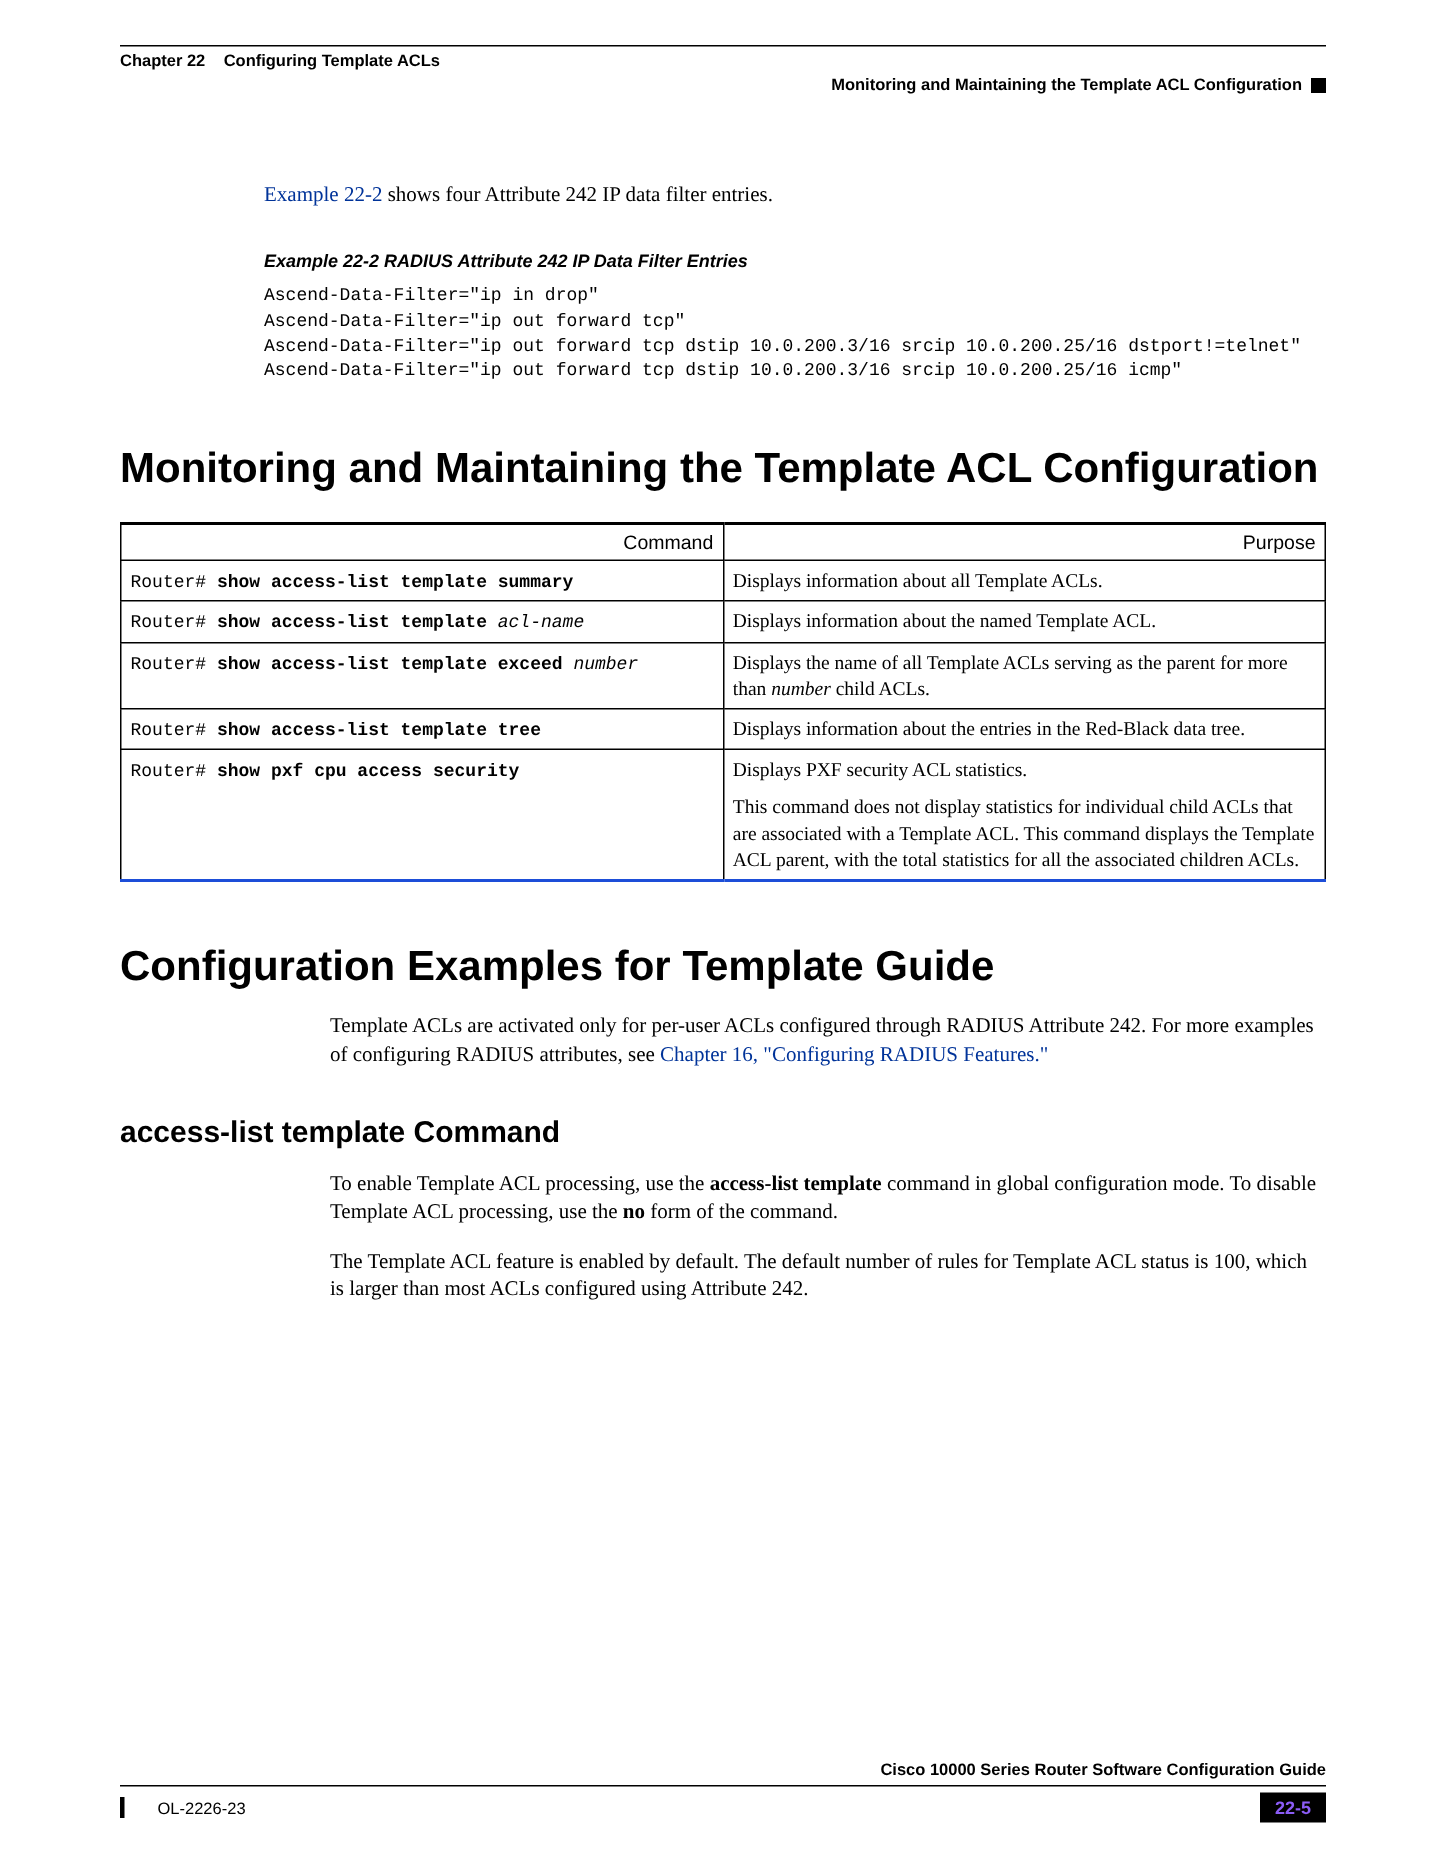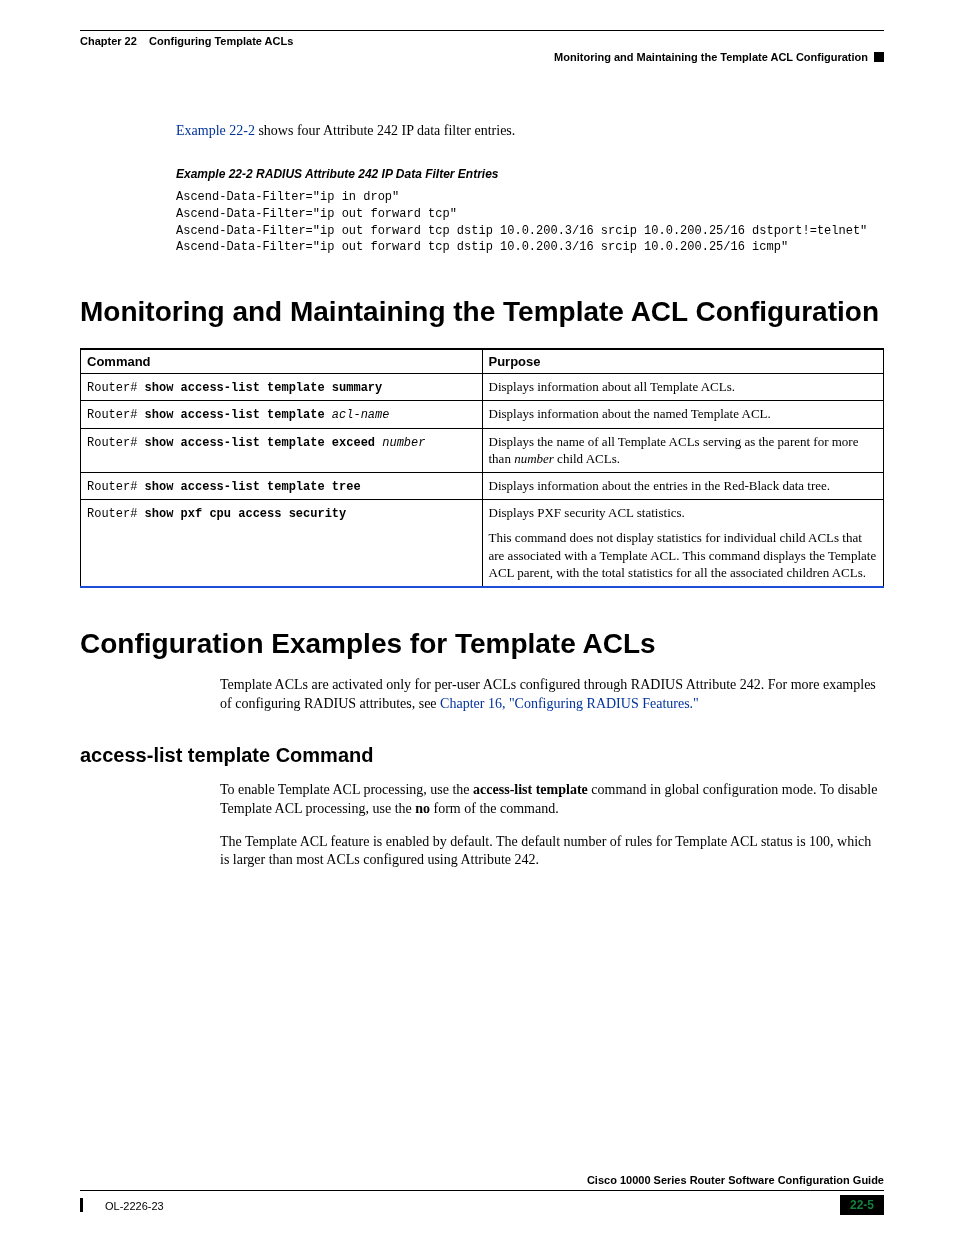--- a/index.html
+++ b/index.html
@@ -91,22 +91,22 @@
     line-height: 1.35;
   }
   table.cmd-table {
     border-collapse: collapse;
     margin-top: 20px;
     width: 100%;
     font-size: 13px;
   }
   table.cmd-table th {
     font-family: Arial, Helvetica, sans-serif;
-    font-weight: bold;
-    text-align: left;
+    font-weight: normal;
+    text-align: right;
     border-top: 2px solid #000;
     border-bottom: 1px solid #000;
     border-left: 1px solid #000;
     border-right: 1px solid #000;
     padding: 4px 6px;
     font-size: 13px;
   }
   table.cmd-table td {
     border: 1px solid #000;
     padding: 4px 6px;
@@ -153,21 +153,21 @@
     font-weight: normal;
   }
   .footer-left-bar {
     width: 3px;
     height: 14px;
     background: #000;
     display: inline-block;
   }
   .footer-right-badge {
     background: #000;
-    color: #15803d;
+    color: #8b5cf6;
     font-family: Arial, Helvetica, sans-serif;
     font-weight: bold;
     font-size: 12px;
     padding: 3px 10px;
   }
 </style>
 </head>
 <body>
 
 <div class="page">
@@ -228,21 +228,21 @@
       <tr class="last">
         <td><span class="mono">Router# </span><span class="mono-bold">show pxf cpu access security</span></td>
         <td>
           <div>Displays PXF security ACL statistics.</div>
           <div style="margin-top:8px;">This command does not display statistics for individual child ACLs that are associated with a Template ACL. This command displays the Template ACL parent, with the total statistics for all the associated children ACLs.</div>
         </td>
       </tr>
     </tbody>
   </table>
 
-  <h1 class="section-head">Configuration Examples for Template ACLs</h1>
+  <h1 class="section-head">Configuration Examples for Template Guide</h1>
   <p class="para">
     <span>Template ACLs are activated only for per-user ACLs configured through RADIUS Attribute 242. For more examples of configuring RADIUS attributes, see </span><span class="link">Chapter 16, "Configuring RADIUS Features."</span>
   </p>
 
   <h2 class="subsection-head">access-list template Command</h2>
   <p class="para">
     <span>To enable Template ACL processing, use the </span><span class="bold">access-list template</span><span> command in global configuration mode. To disable Template ACL processing, use the </span><span class="bold">no</span><span> form of the command.</span>
   </p>
   <p class="para">The Template ACL feature is enabled by default. The default number of rules for Template ACL status is 100, which is larger than most ACLs configured using Attribute 242.</p>
 

